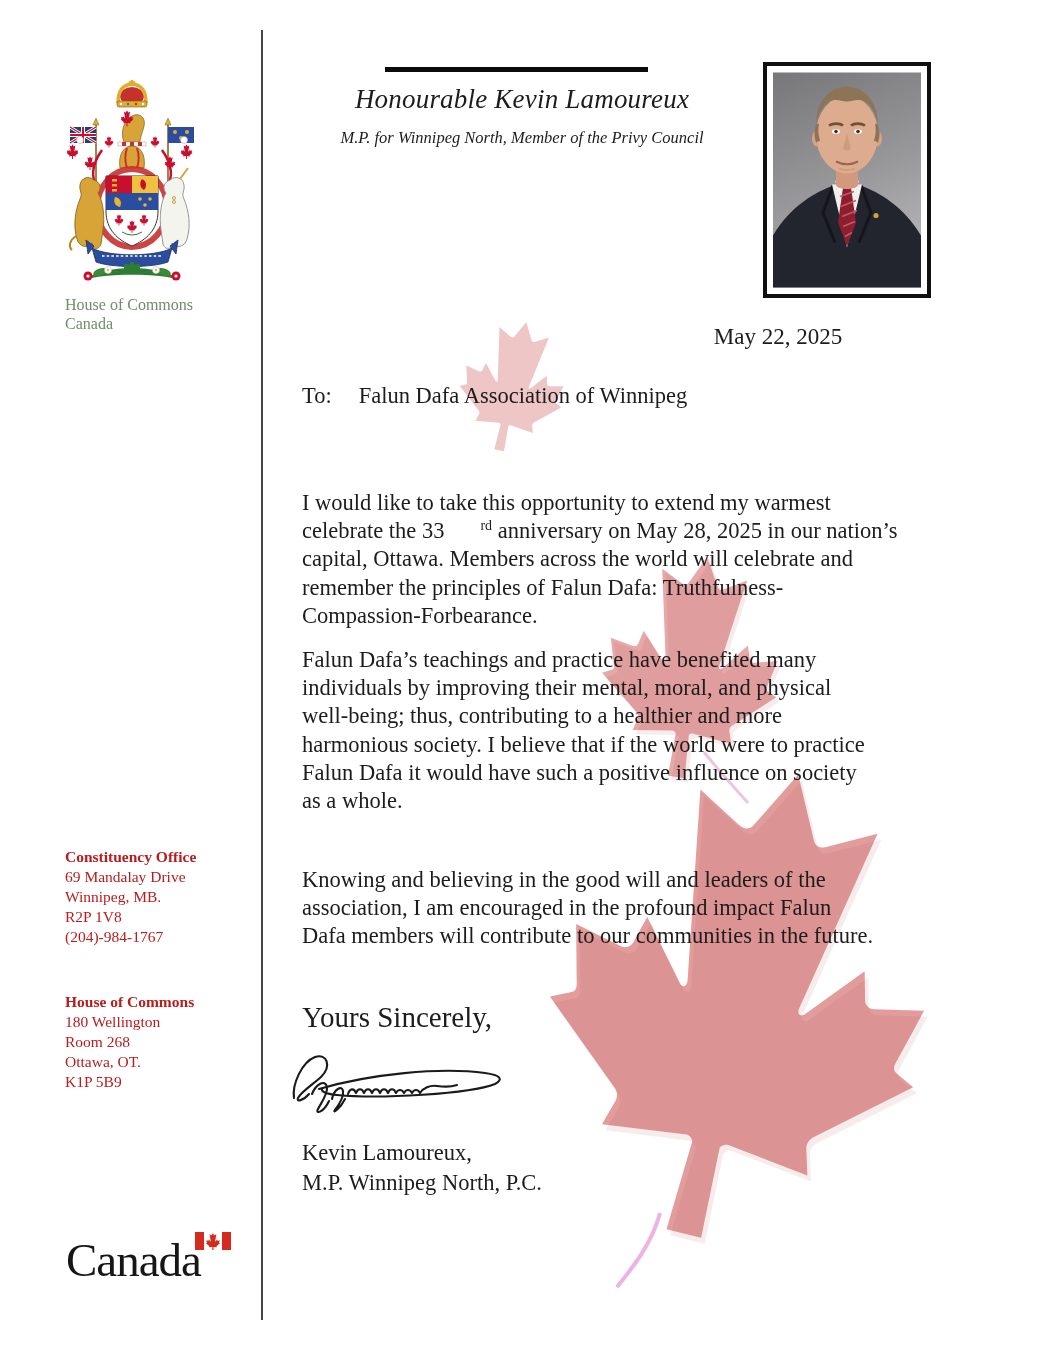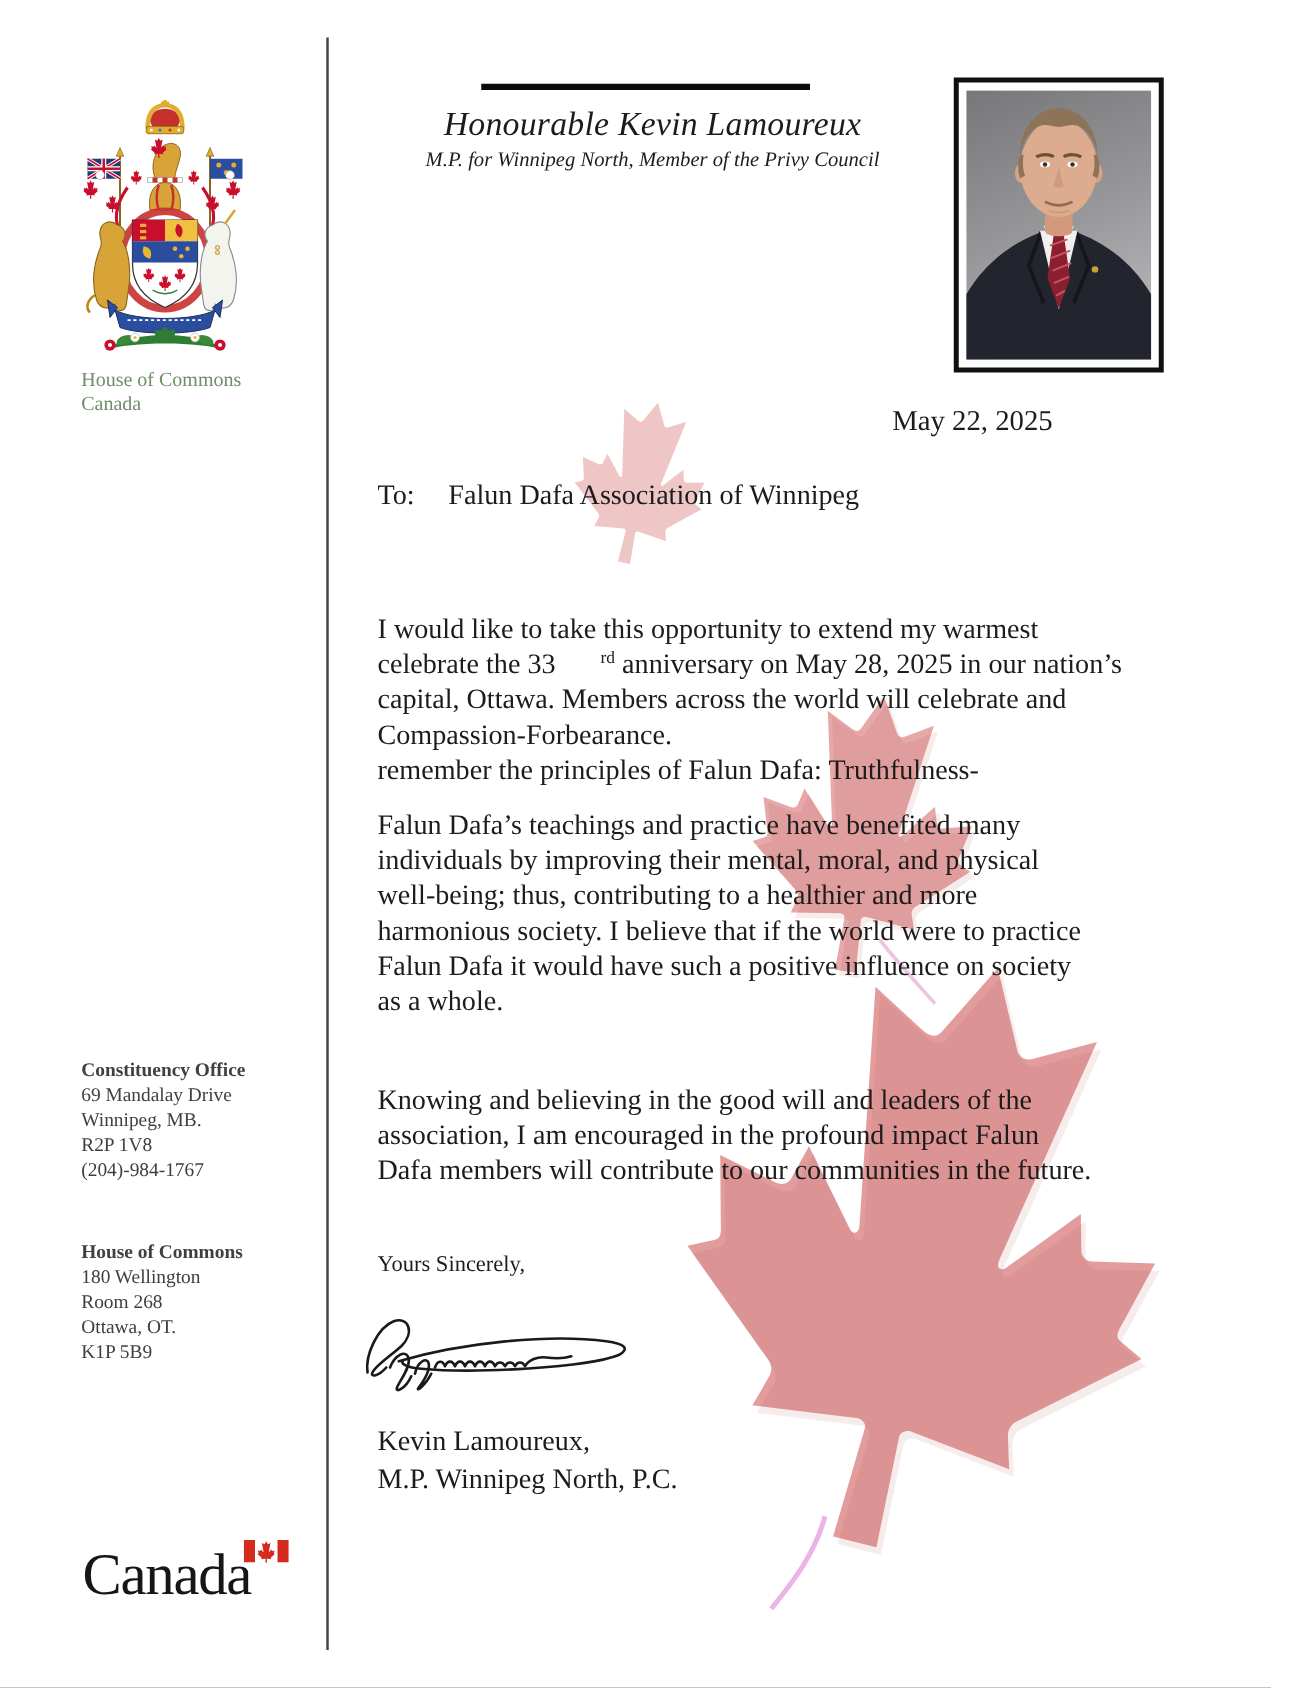--- a/index.html
+++ b/index.html
@@ -12,46 +12,46 @@
   .abs { position:absolute; }
   .watermarks { left:0; top:0; z-index:0; pointer-events:none; }
   .content-layer { z-index:1; }
 
   .divider { left:261px; top:30px; width:2px; height:1290px; background:#454545; }
 
   
   .rule-bar { left:385px; top:67px; width:263px; height:5px; background:#0b0b0b; }
   .header-block { left:300px; top:84px; width:444px; text-align:center; }
   .member-name { font-style:italic; font-size:27px; letter-spacing:.2px; }
-  .member-title { font-style:italic; font-size:16.5px; margin-top:3px; }
+  .member-title { font-style:italic; font-size:16.5px; margin-top:13px; }
 
   
   .portrait-frame { left:763px; top:62px; width:168px; height:236px;
     border:4px solid #101010; background:#fff; padding:6px; }
   .portrait-frame svg { display:block; width:100%; height:100%; }
 
   
   .org-block { left:65px; top:295px; font-size:16px; line-height:19px; color:#6f8e69; }
-  .addr-block { left:65px; width:190px; font-size:15.5px; line-height:20px; color:#404040; }
+  .addr-block { left:65px; width:190px; font-size:15.5px; line-height:20px; color:#b91c1c; }
   .addr-heading { font-weight:bold; }
   .addr-co { top:847px; }
   .addr-hoc { top:992px; }
 
   .wordmark { left:66px; top:1232px; width:180px; height:62px; }
   .wordmark-text { font-size:47px; letter-spacing:-1px; color:#161616; line-height:56px; }
   .wordmark-flag { left:129px; top:0px; }
 
   
   .date-line { left:600px; top:324px; width:356px; text-align:center; font-size:23px; }
   .to-line { left:302px; top:383px; font-size:22.5px; }
   .to-name { margin-left:27px; }
   .para { left:302px; width:668px; font-size:22.5px; line-height:28.2px; }
   .p1 { top:489px; } .p2 { top:646px; } .p3 { top:866px; }
   .para sup { font-size:0.62em; vertical-align:super; line-height:0;margin-left:36px; }
-  .valediction { left:302px; top:1001px; font-size:18px; }
+  .valediction { left:302px; top:1001px; font-size:29px; }
   .signature-box { left:288px; top:1044px; width:248px; height:74px; }
   .signoff { left:302px; top:1138px; font-size:22.5px; line-height:30px; }
 </style>
 </head>
 <body>
 
 <div class="page">
 
   <svg class="abs watermarks" width="1043" height="1350" viewBox="0 0 1043 1350">
     <defs>
@@ -291,22 +291,22 @@
   <div class="abs content-layer date-line">May 22, 2025</div>
 
   <div class="abs content-layer to-line">
     <span>To:</span><span class="to-name">Falun Dafa Association of Winnipeg</span>
   </div>
 
   <div class="abs content-layer para p1">
     <div>I would like to take this opportunity to extend my warmest</div>
     <div><span>celebrate the 33</span><sup>rd</sup><span> anniversary on May 28, 2025 in our nation’s</span></div>
     <div>capital, Ottawa. Members across the world will celebrate and</div>
+    <div>remember the principles of Falun Dafa: Truthfulness-</div>
     <div>Compassion-Forbearance.</div>
-    <div>remember the principles of Falun Dafa: Truthfulness-</div>
   </div>
 
   <div class="abs content-layer para p2">
     <div>Falun Dafa’s teachings and practice have benefited many</div>
     <div>individuals by improving their mental, moral, and physical</div>
     <div>well-being; thus, contributing to a healthier and more</div>
     <div>harmonious society. I believe that if the world were to practice</div>
     <div>Falun Dafa it would have such a positive influence on society</div>
     <div>as a whole.</div>
   </div>

